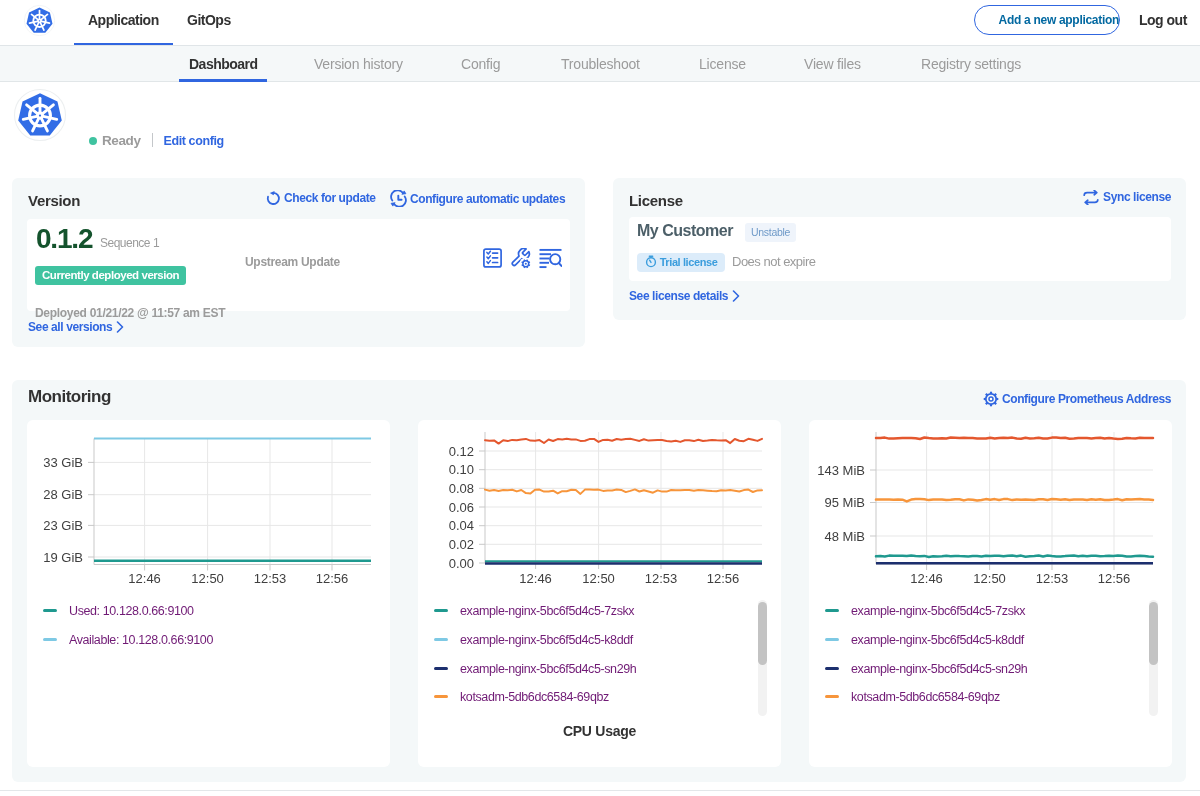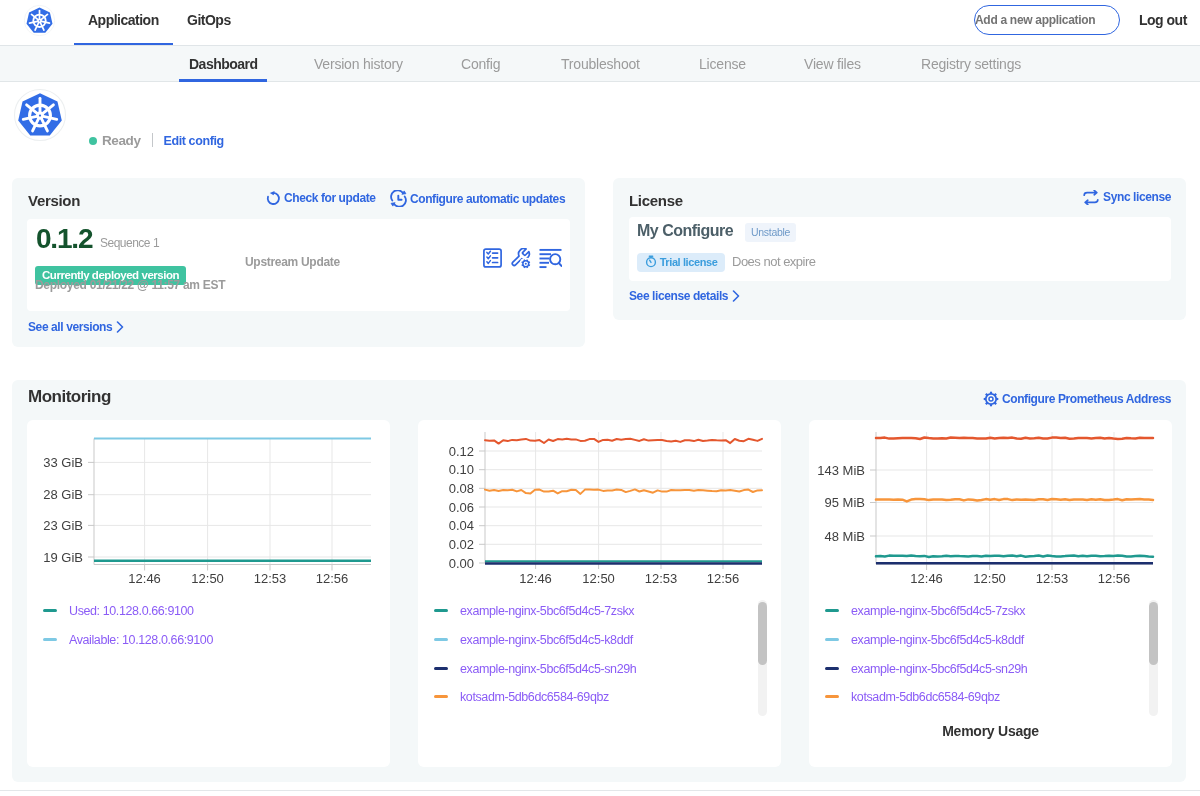--- a/index.html
+++ b/index.html
@@ -8,21 +8,21 @@
 .abs { position:absolute; }
 .blue { color:#3066e0; }
 .gray { color:#9b9b9b; }
 .dark { color:#14532d; }
 
 
 #topbar { position:absolute; left:0; top:0; width:1200px; height:46px; background:#fff; }
 #logo-sm { position:absolute; left:24px; top:5px; width:31px; height:31px; }
 .topTab { position:absolute; top:0; height:40px; line-height:40px; font-size:14px; font-weight:700; letter-spacing:-0.5px; color:#323232; white-space:nowrap; }
 #tab-app-underline { position:absolute; left:74px; top:43px; width:99px; height:3px; background:#3066e0; }
-#btn-add { position:absolute; left:974px; top:5px; width:146px; height:30px; border:1px solid #3066e0; border-radius:16px; color:#737373; font-size:12px; letter-spacing:-0.3px; font-weight:700; text-align:left; line-height:28px; background:#fff; white-space:nowrap; }
+#btn-add { position:absolute; left:974px; top:5px; width:146px; height:30px; border:1px solid #3066e0; border-radius:16px; color:#0369a1; font-size:12px; letter-spacing:-0.3px; font-weight:700; text-align:right; line-height:28px; background:#fff; white-space:nowrap; }
 #logout { position:absolute; left:1139px; top:0; height:40px; line-height:40px; font-size:14px; font-weight:700; letter-spacing:-0.5px; color:#323232; }
 
 
 #subnav { position:absolute; left:0; top:46px; width:1200px; height:36px; background:#f5f8f9; border-bottom:1px solid #e1e6e8; }
 .subTab { position:absolute; top:0; height:36px; line-height:36px; font-size:14px; font-weight:400; letter-spacing:-0.2px; color:#9b9b9b; white-space:nowrap; }
 .subTab.active { color:#323232; font-weight:700; letter-spacing:-0.5px; }
 #dash-underline { position:absolute; left:179px; top:33px; width:88px; height:3px; background:#3066e0; }
 
 
 #logo-lg { position:absolute; left:14px; top:89px; width:52px; height:52px; }
@@ -38,21 +38,21 @@
 #card-monitor { left:12px; top:380px; width:1174px; height:402px; }
 .cardTitle { position:absolute; font-size:15px; font-weight:700; color:#323232; letter-spacing:-0.3px; }
 .wcard { position:absolute; background:#fff; border-radius:4px; }
 .hlink { position:absolute; font-size:12px; font-weight:700; letter-spacing:-0.4px; color:#3066e0; white-space:nowrap; }
 .badge-green { position:absolute; background:#3fc3a0; color:#fff; font-size:11.5px; letter-spacing:-0.45px; font-weight:700; border-radius:3px; height:19px; line-height:19px; padding:0 7px; white-space:nowrap; }
 .badge-blue { background:#dcecfa; color:#3b9ddd; font-size:11px; letter-spacing:-0.4px; font-weight:700; border-radius:4px; height:19px; line-height:19px; padding:0 8px; display:inline-block; white-space:nowrap; }
 .badge-lblue { background:#eff4fb; color:#6f9ac8; font-size:10.5px; letter-spacing:-0.3px; font-weight:400; border-radius:3px; height:19px; line-height:19px; padding:0 6px; display:inline-block; white-space:nowrap; }
 
 
 .chartcard { position:absolute; top:40px; width:363px; height:347px; background:#fff; border-radius:6px; }
-.leg-row { position:absolute; left:16px; height:14px; font-size:12.5px; letter-spacing:-0.4px; color:#8b5cf6; white-space:nowrap; }
+.leg-row { position:absolute; left:16px; height:14px; font-size:12.5px; letter-spacing:-0.4px; color:#701a75; white-space:nowrap; }
 .leg-dash { display:inline-block; width:14px; height:3px; border-radius:2px; vertical-align:3px; margin-right:12px; }
 .chart-title { position:absolute; left:0; width:100%; text-align:center; font-size:14px; font-weight:700; letter-spacing:-0.25px; color:#323232; }
 .sbar-track { position:absolute; width:9px; background:#f2f2f2; border-radius:5px; }
 .sbar-thumb { position:absolute; width:9px; background:#c3c3c3; border-radius:5px; }
 </style>
 </head>
 <body>
 <div id="page">
 
   <div id="topbar">
@@ -118,21 +118,21 @@
           <path d="M2.3 10.6 A6.4 6.4 0 0 1 12.9 3.0" fill="none" stroke="#3066e0" stroke-width="1.8" stroke-linecap="round"></path>
           <path d="M15.9 3.7 L11.9 4.3 L14.2 0.9 Z" fill="#3066e0" stroke="#3066e0" stroke-width="0.8" stroke-linejoin="round"></path>
           <path d="M14.7 6.4 A6.4 6.4 0 0 1 4.1 14.0" fill="none" stroke="#3066e0" stroke-width="1.8" stroke-linecap="round"></path>
           <path d="M1.1 13.3 L5.1 12.7 L2.8 16.1 Z" fill="#3066e0" stroke="#3066e0" stroke-width="0.8" stroke-linejoin="round"></path>
           <path d="M8.3 5.6 L8.3 9.7 L11.6 9.7" fill="none" stroke="#3066e0" stroke-width="1.9" stroke-linecap="round" stroke-linejoin="round"></path>
         </svg> <span style="vertical-align:1px;">Configure automatic updates</span></div>
     <div class="wcard" style="left:15px; top:41px; width:543px; height:92px;"></div>
     <div class="abs dark" style="left:24px; top:47px; font-size:28px; font-weight:700; letter-spacing:-1.2px; line-height:1;">0.1.2</div>
     <div class="abs gray" style="left:88px; top:58px; font-size:12px; font-weight:400; letter-spacing:-0.5px;">Sequence 1</div>
     <div class="badge-green" style="left:23px; top:88px;">Currently deployed version</div>
-    <div class="abs gray" style="left:23px; top:100px; font-size:12px; font-weight:700; letter-spacing:-0.3px;">Deployed 01/21/22 @ 11:57 am EST</div>
+    <div class="abs gray" style="left:23px; top:128px; font-size:12px; font-weight:700; letter-spacing:-0.3px;">Deployed 01/21/22 @ 11:57 am EST</div>
     <div class="abs gray" style="left:233px; top:77px; font-size:12px; font-weight:700; letter-spacing:-0.3px;">Upstream Update</div>
     <div class="abs" style="left:471px; top:70px;"><svg width="19" height="20" viewBox="0 0 19 20">
           <rect x="0.9" y="1.1" width="17.2" height="17.8" rx="2" fill="none" stroke="#3066e0" stroke-width="1.7"></rect>
           <path d="M3.9 4.4 l1.4 1.6 l2.1 -2.8" fill="none" stroke="#3066e0" stroke-width="1.5" stroke-linejoin="round" stroke-linecap="round"></path>
           <line x1="9.6" y1="5.1" x2="14.6" y2="5.1" stroke="#3066e0" stroke-width="1.7" stroke-linecap="round"></line>
           <path d="M3.9 9.1 l1.4 1.6 l2.1 -2.8" fill="none" stroke="#3066e0" stroke-width="1.5" stroke-linejoin="round" stroke-linecap="round"></path>
           <line x1="9.6" y1="9.8" x2="14.6" y2="9.8" stroke="#3066e0" stroke-width="1.7" stroke-linecap="round"></line>
           <path d="M3.9 13.8 l1.4 1.6 l2.1 -2.8" fill="none" stroke="#3066e0" stroke-width="1.5" stroke-linejoin="round" stroke-linecap="round"></path>
           <line x1="9.6" y1="14.5" x2="14.6" y2="14.5" stroke="#3066e0" stroke-width="1.7" stroke-linecap="round"></line>
         </svg></div>
@@ -164,21 +164,21 @@
         </svg></div>
   </div>
 
   <div class="gcard" id="card-license">
     <div class="cardTitle" style="left:16px; top:14px;">License</div>
       <div class="hlink" style="right:15px; top:12px;"><svg width="18" height="15" viewBox="0 0 18 15" style="vertical-align:-3px;">
           <path d="M2.2 5.2 C2.2 3.4 3.6 2.6 5.2 2.6 L14.5 2.6 M12.2 0.4 L14.8 2.6 L12.2 4.8" fill="none" stroke="#3066e0" stroke-width="1.7" stroke-linecap="round" stroke-linejoin="round"></path>
           <path d="M15.8 9.8 C15.8 11.6 14.4 12.4 12.8 12.4 L3.5 12.4 M5.8 10.2 L3.2 12.4 L5.8 14.6" fill="none" stroke="#3066e0" stroke-width="1.7" stroke-linecap="round" stroke-linejoin="round"></path>
         </svg> <span style="vertical-align:1px;">Sync license</span></div>
     <div class="wcard" style="left:16px; top:39px; width:542px; height:64px;"></div>
-    <div class="abs" style="left:24px; top:44px; font-size:16px; font-weight:700; letter-spacing:-0.5px; color:#4c5f68;">My Configure</div>
+    <div class="abs" style="left:24px; top:44px; font-size:16px; font-weight:700; letter-spacing:-0.5px; color:#4c5f68;">My Customer</div>
     <div class="abs badge-lblue" style="left:132px; top:45px;">Unstable</div>
     <div class="abs badge-blue" style="left:24px; top:75px;"><svg width="12" height="13" viewBox="0 0 12 13" style="vertical-align:-2px;">
           <circle cx="6" cy="7.2" r="4.4" fill="none" stroke="#3b9ddd" stroke-width="1.4"></circle>
           <line x1="4.4" y1="1.2" x2="7.6" y2="1.2" stroke="#3b9ddd" stroke-width="1.5" stroke-linecap="round"></line>
           <line x1="6" y1="1.4" x2="6" y2="2.6" stroke="#3b9ddd" stroke-width="1.4"></line>
           <path d="M6 7.4 L4.6 5.2" fill="none" stroke="#3b9ddd" stroke-width="1.4" stroke-linecap="round"></path>
         </svg> Trial license</div>
     <div class="abs gray" style="left:119px; top:76px; font-size:13px; font-weight:400; letter-spacing:-0.5px;">Does not expire</div>
     <div class="hlink" style="left:16px; top:111px;text-align:right;">See license details<svg width="8" height="12" viewBox="0 0 8 12" style="vertical-align:-2px; margin-left:4px;">
           <path d="M1.5 1 L6.5 6 L1.5 11" fill="none" stroke="#3066e0" stroke-width="1.6" stroke-linecap="round" stroke-linejoin="round"></path>
@@ -274,20 +274,21 @@
           <polyline points="67,69.6 71.5,70.8 76.1,70 80.6,71 85.2,70.1 89.7,70.3 94.2,69.7 98.8,71.4 103.3,70 107.9,73.1 112.4,73.6 117,69.7 121.5,69.6 126,71.6 130.6,71.6 135.1,70.7 139.7,73.4 144.2,71.2 148.7,71.3 153.3,69.8 157.8,69.9 162.4,73.9 166.9,69.6 171.4,69.5 176,69.7 180.5,69.6 185.1,70.9 189.6,70.4 194.1,70.4 198.7,69.6 203.2,69.9 207.8,72.1 212.3,70.9 216.9,69.4 221.4,71.5 225.9,70.2 230.5,71.5 235,72.7 239.6,70.4 244.1,71.6 248.6,71.6 253.2,70 257.7,70.2 262.3,70.3 266.8,69.9 271.3,70 275.9,70.7 280.4,70 285,70.2 289.5,70.7 294,71.1 298.6,71.3 303.1,70.2 307.7,70.6 312.2,70.1 316.8,70.7 321.3,71.5 325.8,70.1 330.4,69.6 334.9,72 339.5,70.4 344,70.2" fill="none" stroke="#f7953b" stroke-width="2" stroke-linejoin="round" stroke-linecap="round"></polyline>
           <line x1="67" y1="141.2" x2="344" y2="141.2" stroke="#1f998f" stroke-width="2"></line>
           <line x1="67" y1="143.4" x2="344" y2="143.4" stroke="#1c2f6e" stroke-width="2.5"></line>
         </svg>
         <div class="leg-row" style="top:184px;"><span class="leg-dash" style="background:#1f998f;"></span>example-nginx-5bc6f5d4c5-7zskx</div>
         <div class="leg-row" style="top:213px;"><span class="leg-dash" style="background:#7ec9e4;"></span>example-nginx-5bc6f5d4c5-k8ddf</div>
         <div class="leg-row" style="top:242px;"><span class="leg-dash" style="background:#1c2f6e;"></span>example-nginx-5bc6f5d4c5-sn29h</div>
         <div class="leg-row" style="top:270px;"><span class="leg-dash" style="background:#f7953b;"></span>kotsadm-5db6dc6584-69qbz</div>
         <div class="sbar-track" style="left:340px; top:180px; height:116px;"></div>
         <div class="sbar-thumb" style="left:340px; top:182px; height:63px;"></div>
+        <div class="chart-title" style="top:303px;">CPU Usage</div>
       </div>
     <div class="chartcard" id="chart3" style="left:797px;">
         <svg class="abs" style="left:0;top:0;" width="363" height="170" viewBox="0 0 363 170">
           <line x1="67" y1="50" x2="344" y2="50" stroke="#e7e7e7" stroke-width="1"></line>
           <line x1="67" y1="82.5" x2="344" y2="82.5" stroke="#e7e7e7" stroke-width="1"></line>
           <line x1="67" y1="116" x2="344" y2="116" stroke="#e7e7e7" stroke-width="1"></line>
           <line x1="117.6" y1="12" x2="117.6" y2="144" stroke="#e7e7e7" stroke-width="1"></line>
           <line x1="180.6" y1="12" x2="180.6" y2="144" stroke="#e7e7e7" stroke-width="1"></line>
           <line x1="243" y1="12" x2="243" y2="144" stroke="#e7e7e7" stroke-width="1"></line>
           <line x1="305" y1="12" x2="305" y2="144" stroke="#e7e7e7" stroke-width="1"></line>
@@ -311,18 +312,17 @@
           <polyline points="67,79.6 71.4,79.5 75.8,79.6 80.2,79.5 84.6,79.8 89,79.4 93.4,79.7 97.8,81.4 102.2,79.6 106.6,79 111,79.1 115.4,79.2 119.8,80.1 124.2,79.5 128.6,79.5 133,79.5 137.3,80 141.7,79.8 146.1,79.3 150.5,79.3 154.9,80.4 159.3,79.4 163.7,79.8 168.1,80.6 172.5,80 176.9,79.1 181.3,79.8 185.7,79.1 190.1,80 194.5,79.1 198.9,79.1 203.3,80.1 207.7,79.4 212.1,79.7 216.5,79.6 220.9,79.7 225.3,80 229.7,79.3 234.1,79.2 238.5,79.9 242.9,79.1 247.3,79.2 251.7,79.8 256.1,79.3 260.5,80 264.9,79.6 269.3,79.5 273.7,79.5 278,79.9 282.4,79.2 286.8,79.8 291.2,79.2 295.6,79.9 300,80 304.4,79.6 308.8,79.1 313.2,80.3 317.6,79.3 322,79.6 326.4,79.2 330.8,79.1 335.2,79.6 339.6,79.6 344,79.9" fill="none" stroke="#f7953b" stroke-width="2.5" stroke-linejoin="round" stroke-linecap="round"></polyline>
           <polyline points="67,136.3 71.4,136 75.8,136.5 80.2,135.6 84.6,135.8 89,135.8 93.4,135.8 97.8,136.1 102.2,135.6 106.6,136 111,136.2 115.4,135.9 119.8,137 124.2,136.2 128.6,136.4 133,136.3 137.3,135.7 141.7,136.2 146.1,135.9 150.5,136.1 154.9,136.2 159.3,136.4 163.7,136 168.1,135.9 172.5,136.4 176.9,135.7 181.3,136 185.7,135.8 190.1,135.8 194.5,136.2 198.9,135.8 203.3,135.5 207.7,136.2 212.1,135.6 216.5,136.7 220.9,136.2 225.3,136 229.7,135.6 234.1,136.4 238.5,135.6 242.9,136.1 247.3,136.5 251.7,136.4 256.1,136.1 260.5,135.7 264.9,135.6 269.3,136.2 273.7,135.7 278,136.3 282.4,135.8 286.8,135.8 291.2,136.2 295.6,136.1 300,135.8 304.4,135.9 308.8,135.6 313.2,135.7 317.6,136.4 322,136.4 326.4,136 330.8,135.8 335.2,135.9 339.6,136.5 344,136.7" fill="none" stroke="#1f998f" stroke-width="2.5" stroke-linejoin="round" stroke-linecap="round"></polyline>
           <line x1="67" y1="143.2" x2="344" y2="143.2" stroke="#1c2f6e" stroke-width="2.5"></line>
         </svg>
         <div class="leg-row" style="top:184px;"><span class="leg-dash" style="background:#1f998f;"></span>example-nginx-5bc6f5d4c5-7zskx</div>
         <div class="leg-row" style="top:213px;"><span class="leg-dash" style="background:#7ec9e4;"></span>example-nginx-5bc6f5d4c5-k8ddf</div>
         <div class="leg-row" style="top:242px;"><span class="leg-dash" style="background:#1c2f6e;"></span>example-nginx-5bc6f5d4c5-sn29h</div>
         <div class="leg-row" style="top:270px;"><span class="leg-dash" style="background:#f7953b;"></span>kotsadm-5db6dc6584-69qbz</div>
         <div class="sbar-track" style="left:340px; top:180px; height:116px;"></div>
         <div class="sbar-thumb" style="left:340px; top:182px; height:63px;"></div>
-        <div class="chart-title" style="top:303px;">Memory Usage</div>
       </div>
   </div>
 
   <div class="abs" style="left:0; top:790px; width:1200px; height:1px; background:#e3e7e9;"></div>
 </div>
 
 </body></html>

